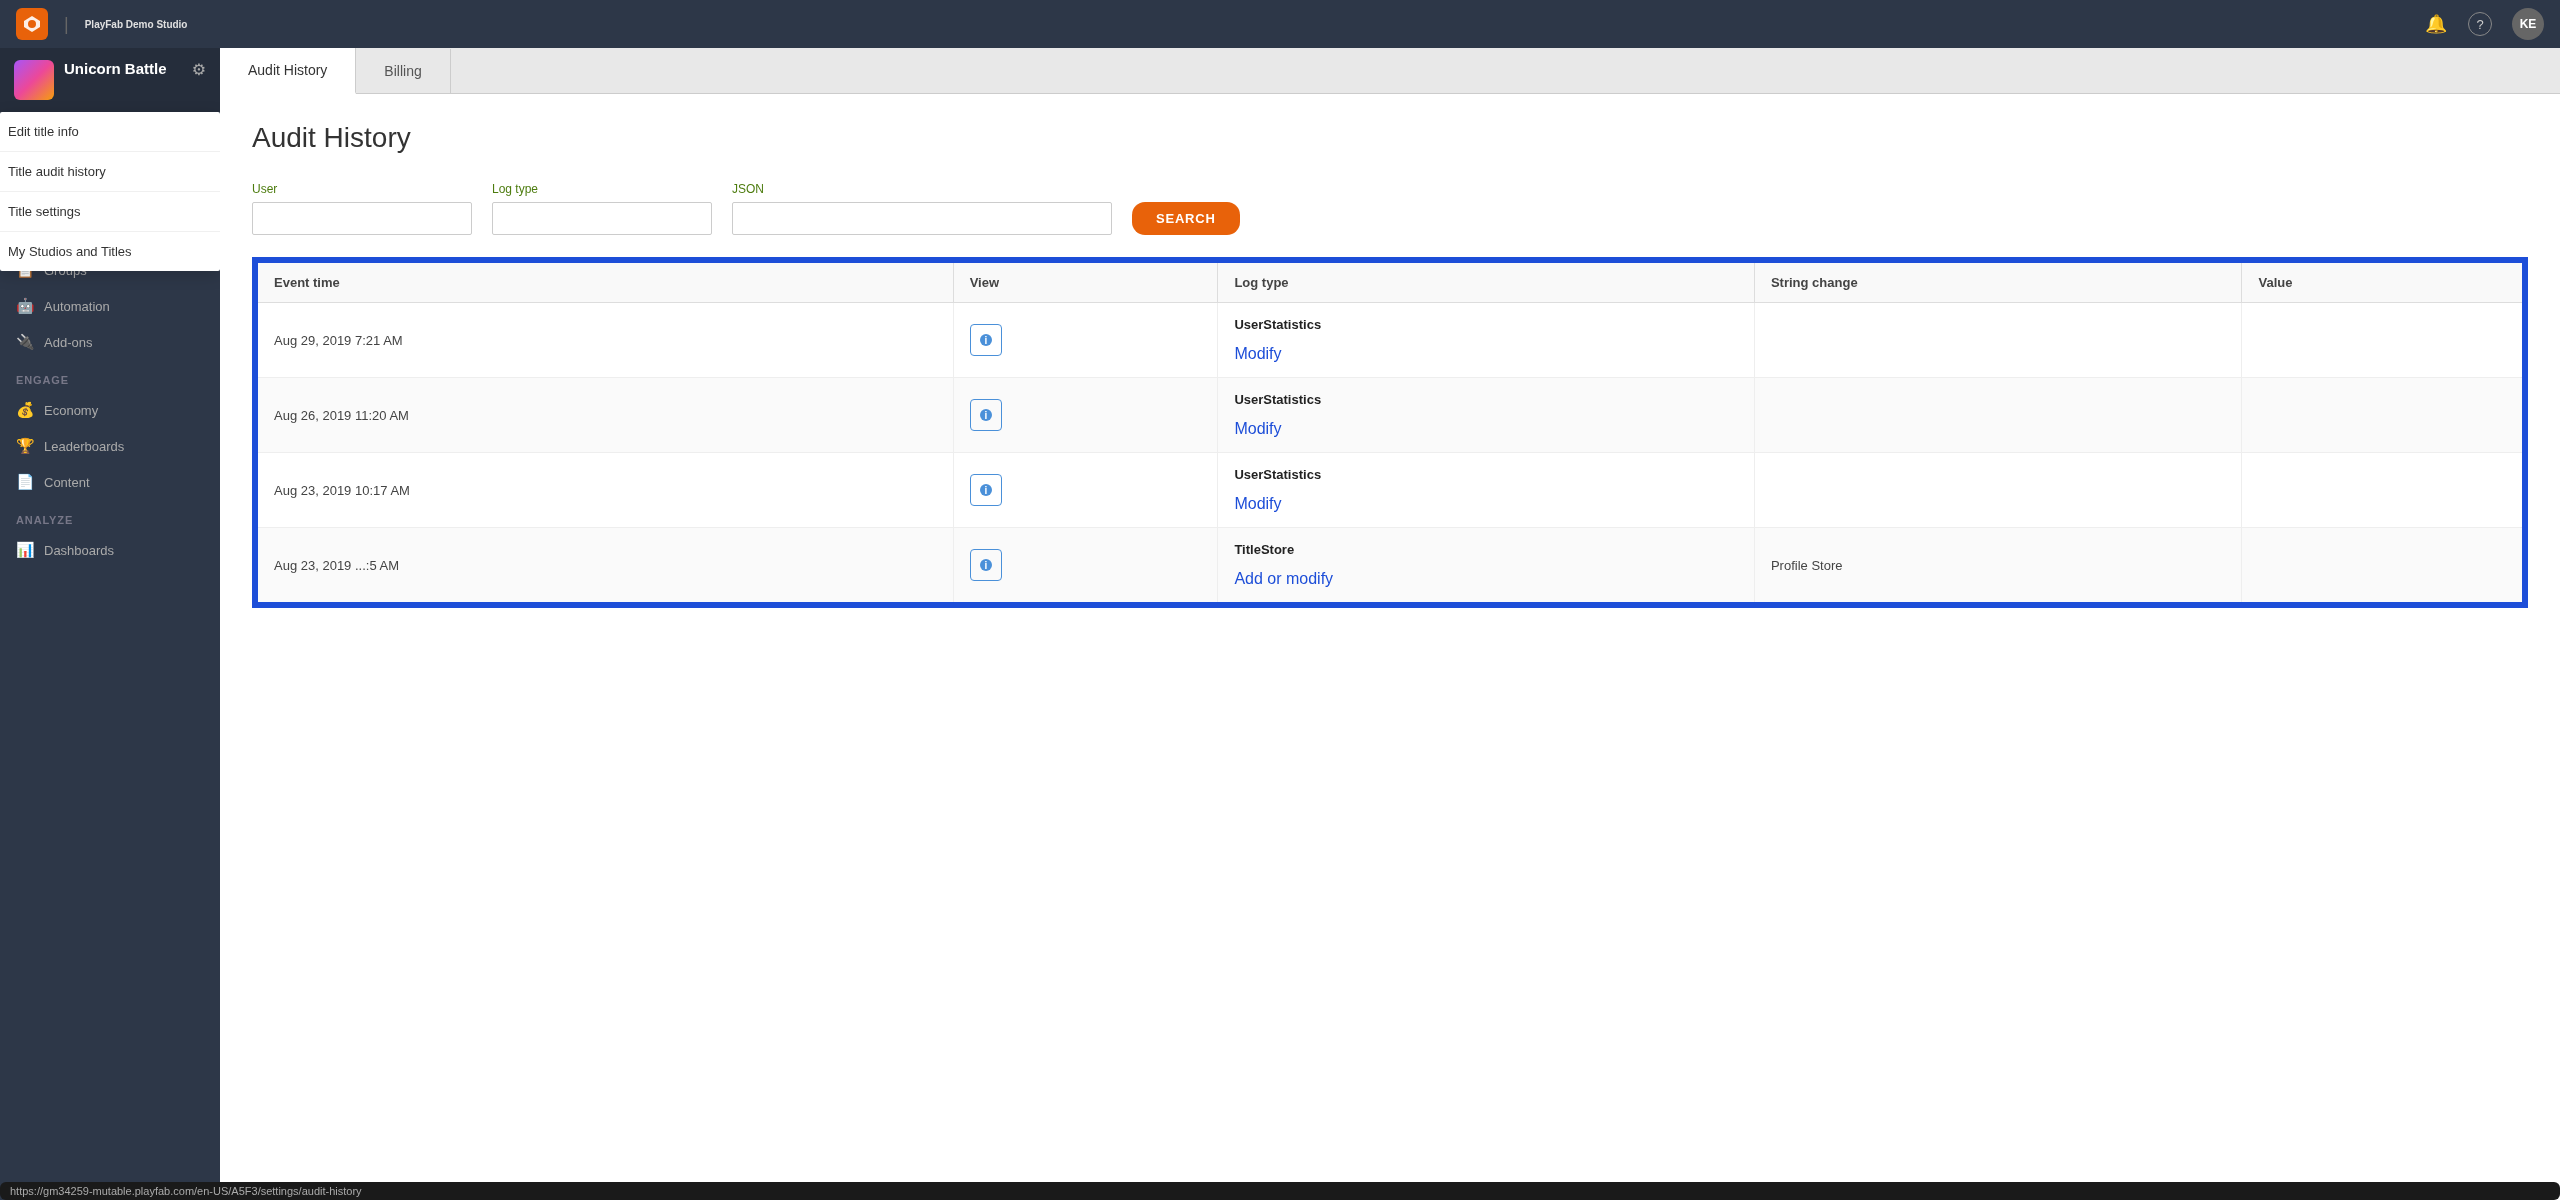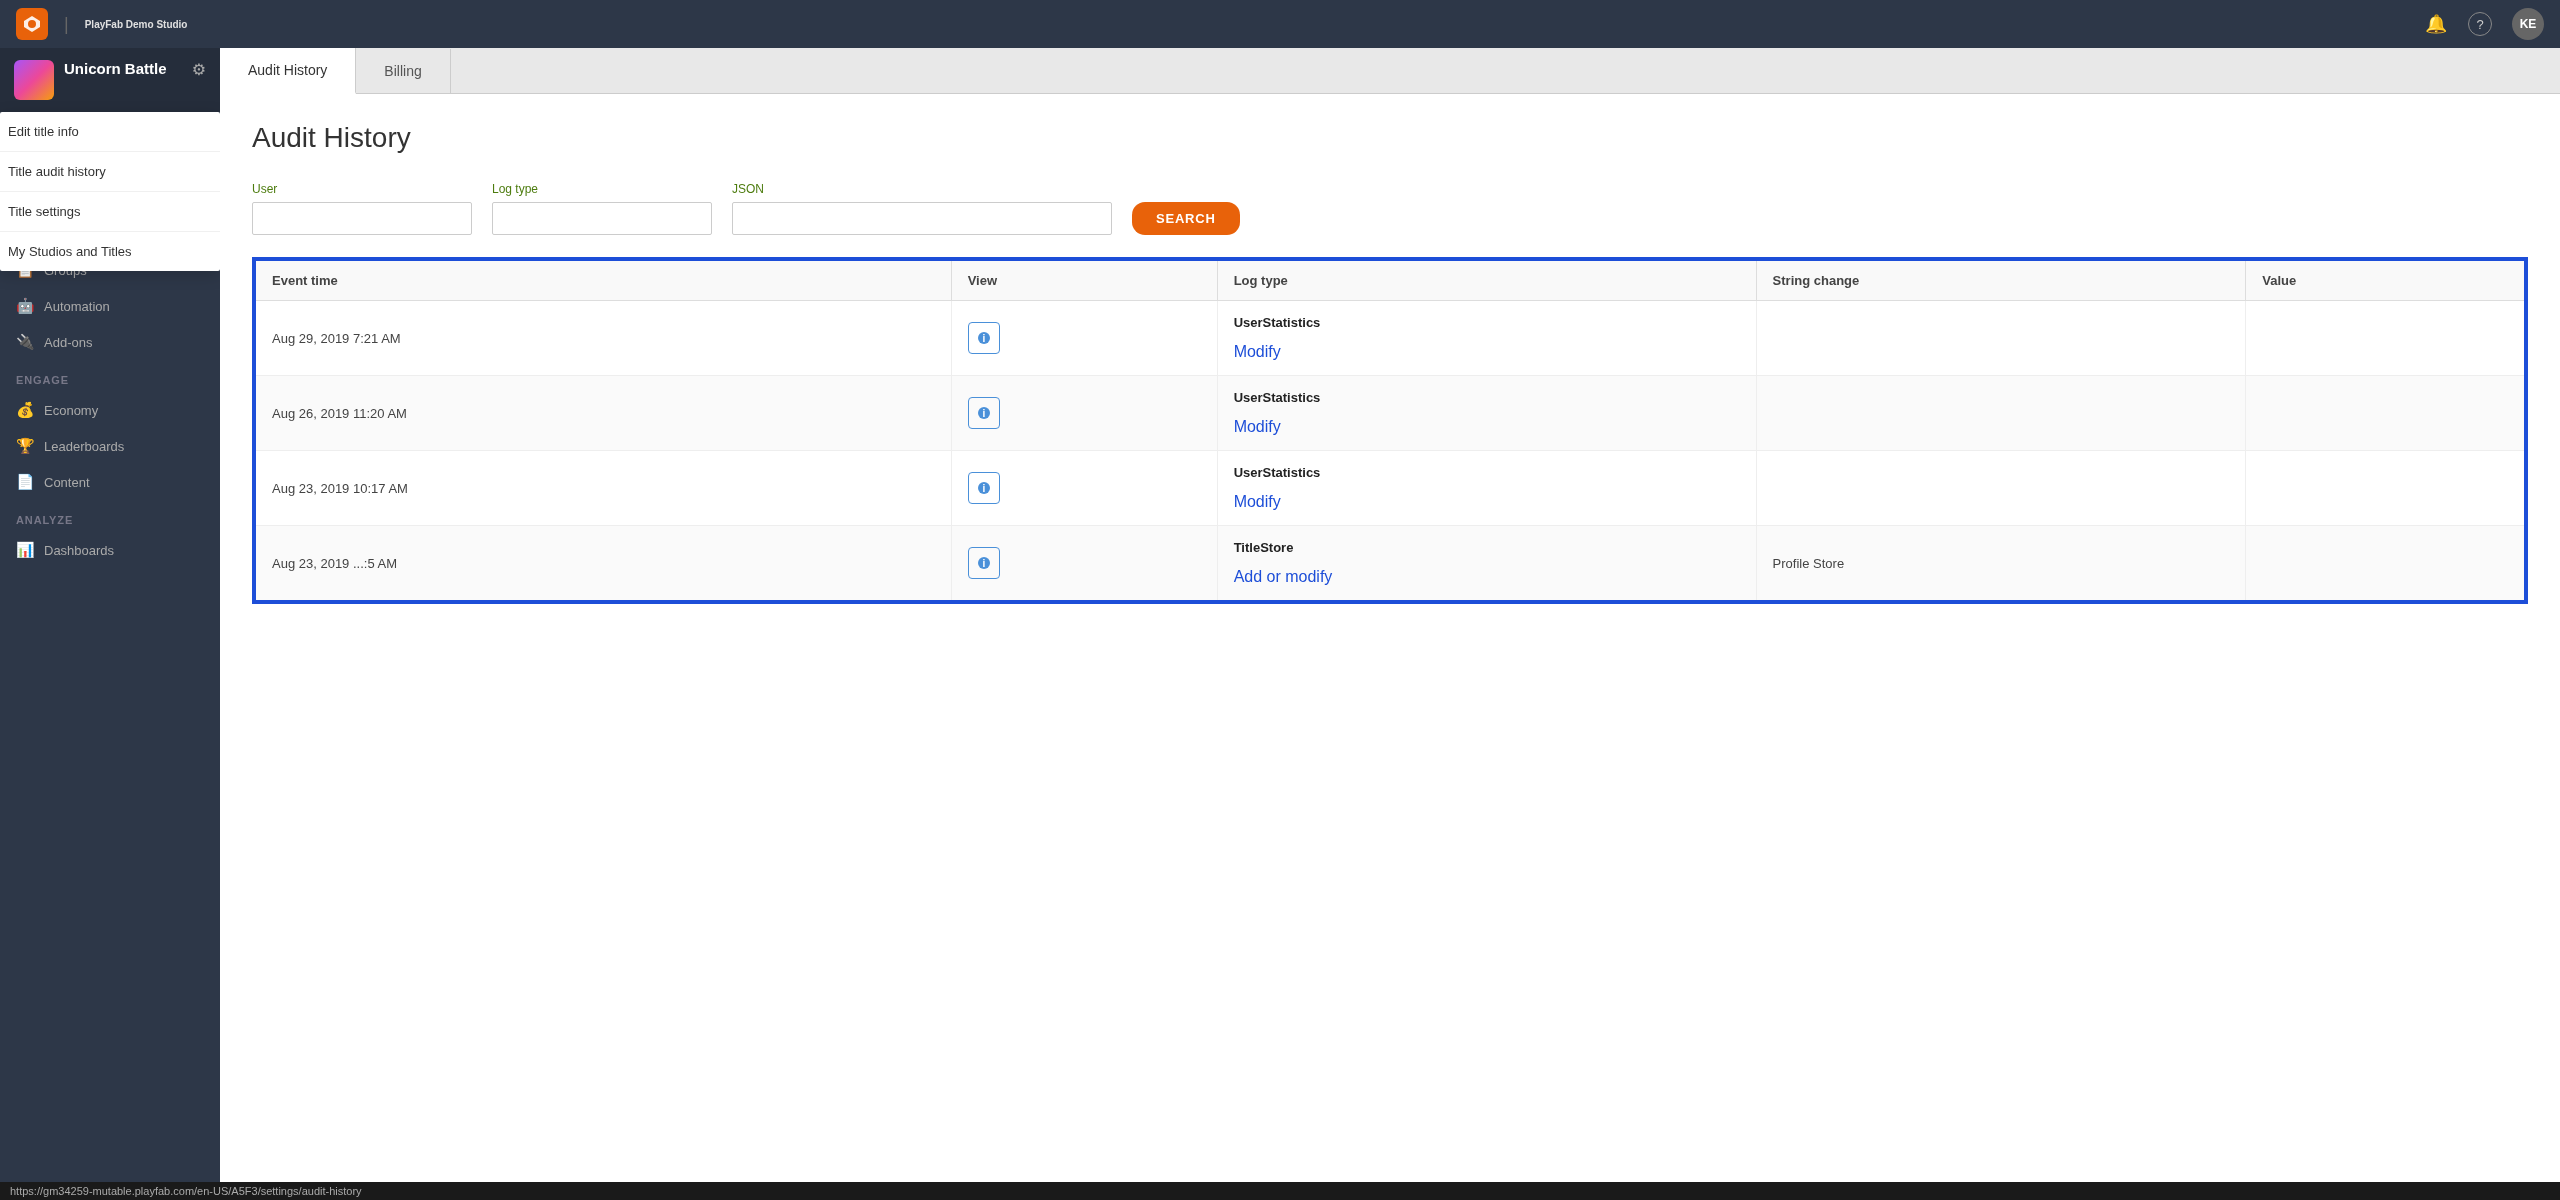--- a/index.html
+++ b/index.html
@@ -206,21 +206,21 @@
       text-transform: uppercase;
       cursor: pointer;
       border-radius: 13px;
       letter-spacing: 0.06em;
     }
 
     
     .audit-table {
       width: 100%;
       border-collapse: collapse;
-      border: 4px solid #1d4ed8;
+      border: 6px solid #1d4ed8;
       font-size: 13px;
     }
     .audit-table th {
       background: #f9f9f9;
       border: 1px solid #ddd;
       padding: 12px 16px;
       text-align: left;
       font-weight: 600;
       color: #444;
     }
@@ -249,20 +249,21 @@
     
     .status-bar {
       background: #1a1a1a;
       color: #aaa;
       font-size: 11px;
       padding: 3px 10px;
       position: fixed;
       bottom: 0;
       left: 0;
       right: 0;
+      border-radius: 6px;
     }
   </style>
 </head>
 <body>
 
 <div class="navbar">
   <div class="navbar-logo">
     <svg width="20" height="20" viewBox="0 0 20 20" fill="none">
       <polygon points="10,2 18,7 18,13 10,18 2,13 2,7" fill="#fff" opacity="0.9"></polygon>
       <circle cx="10" cy="10" r="4" fill="#e8620a"></circle>

